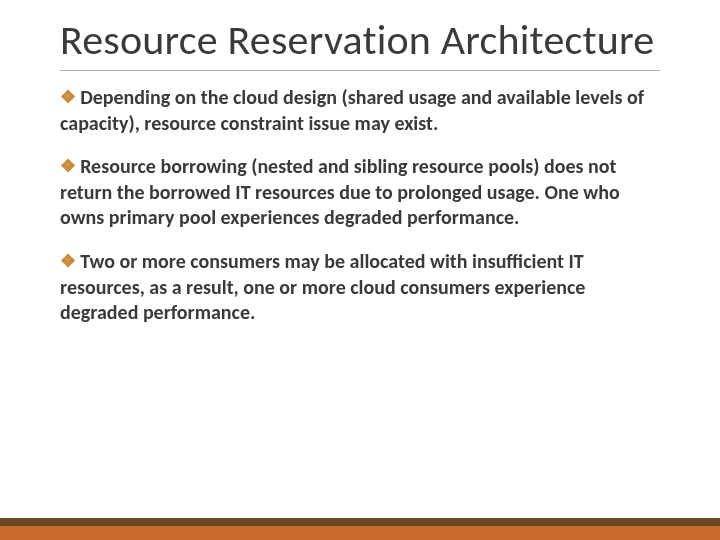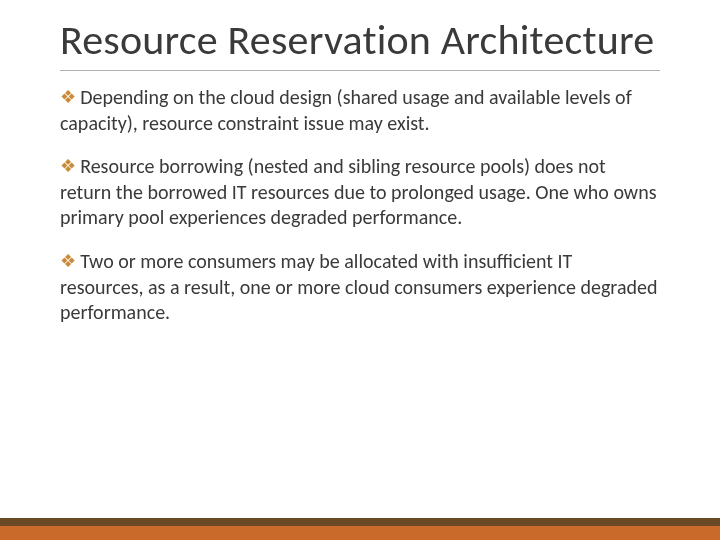--- a/index.html
+++ b/index.html
@@ -39,21 +39,21 @@
     width: 100%;
   }
   .bullets {
     margin-top: 8px;
   }
   .bullet {
     font-size: 20px;
     line-height: 1.28;
     color: #3a3a3a;
     margin-bottom: 18px;
-    font-weight: 400;
+    font-weight: 700;
   }
   .bullet-icon {
     color: #c98b3a;
     font-size: 18px;
     vertical-align: 1px;
     margin-right: 4px;
     display: inline-block;
   }
   .footer-bar {
     position: absolute;

